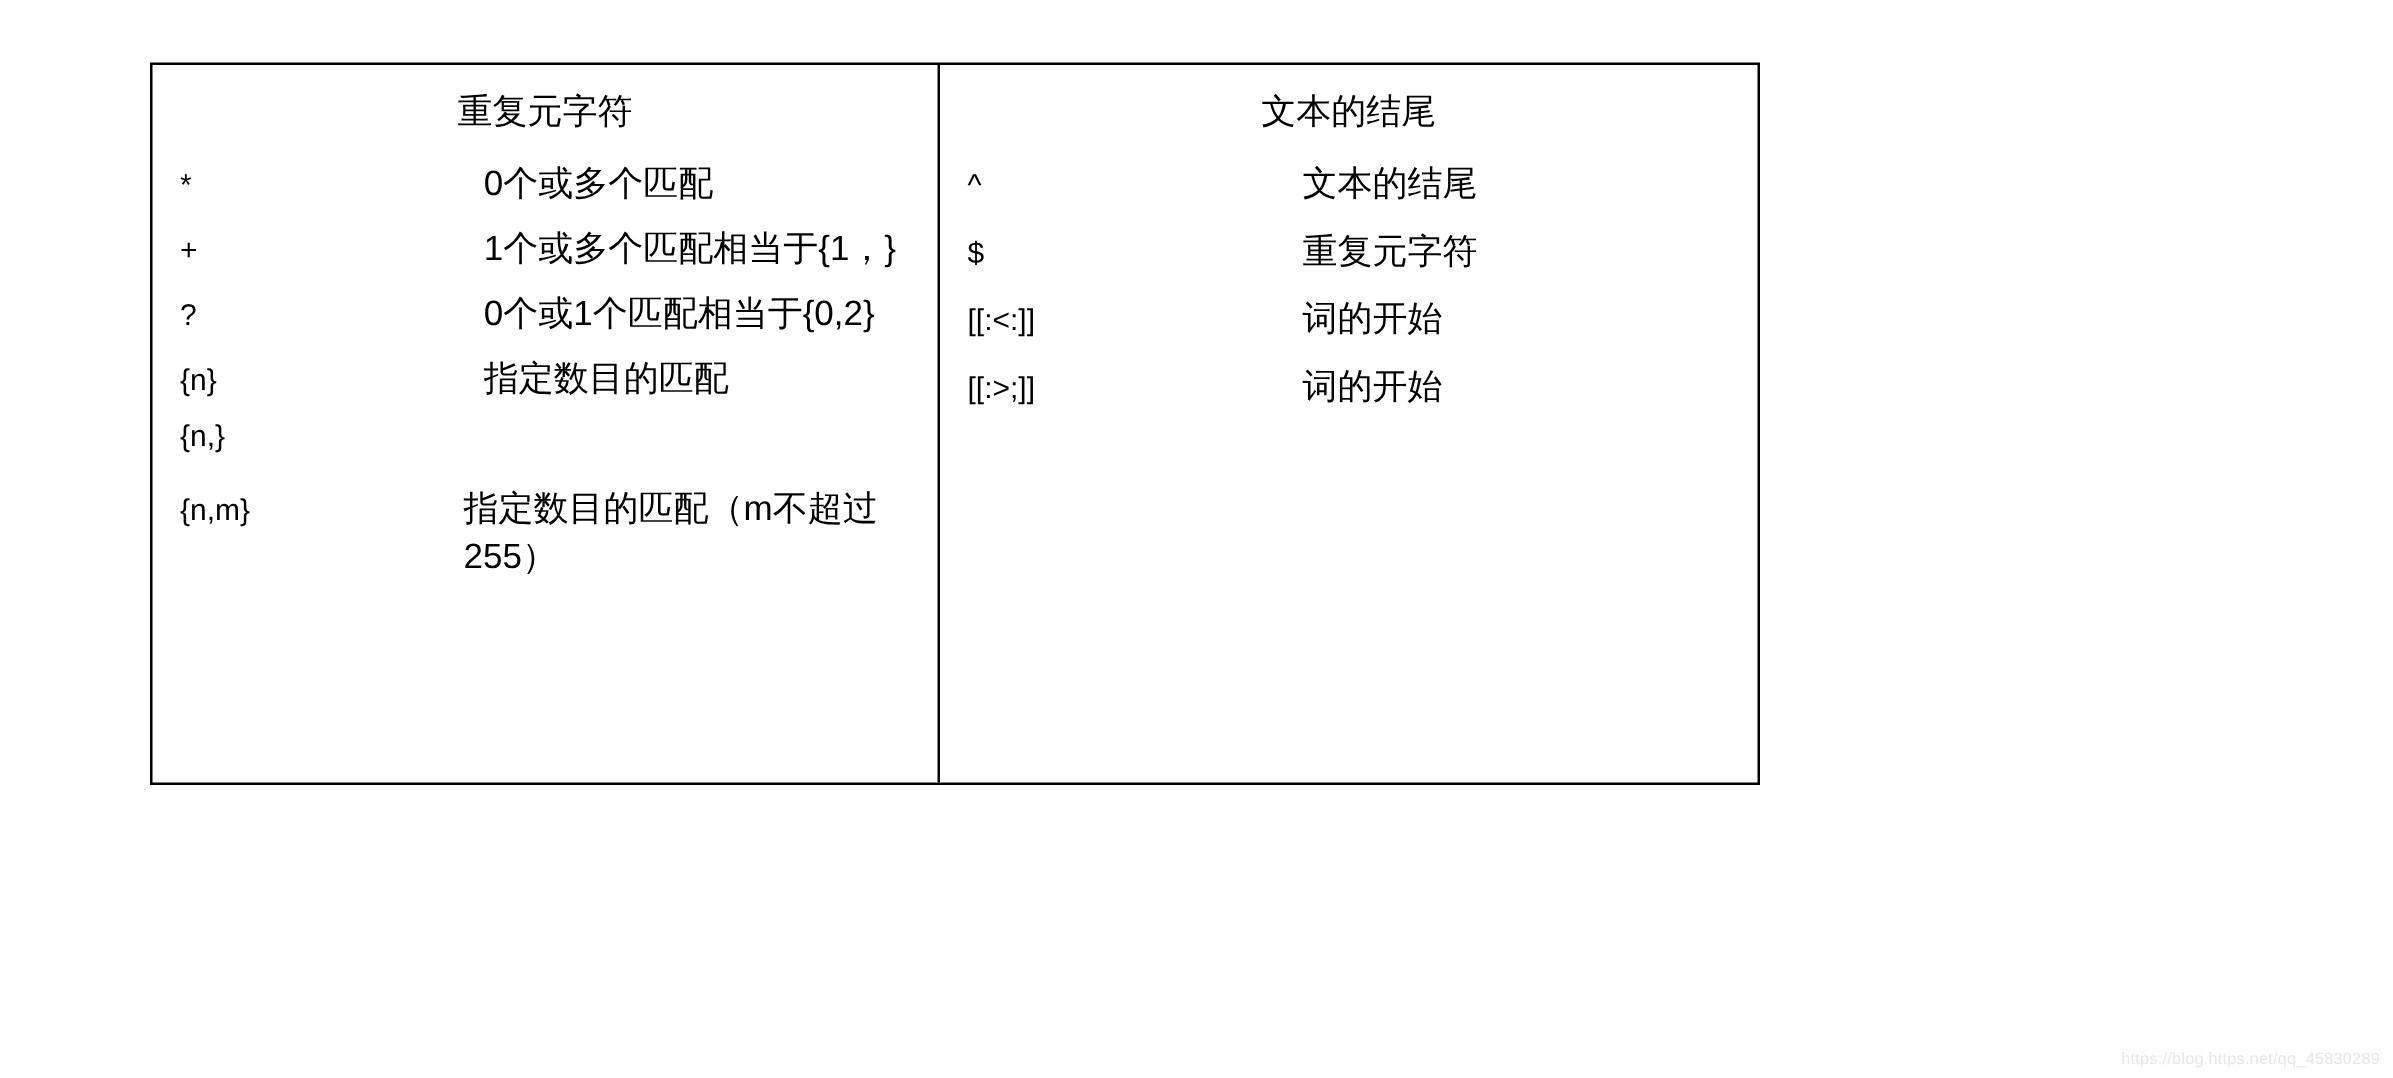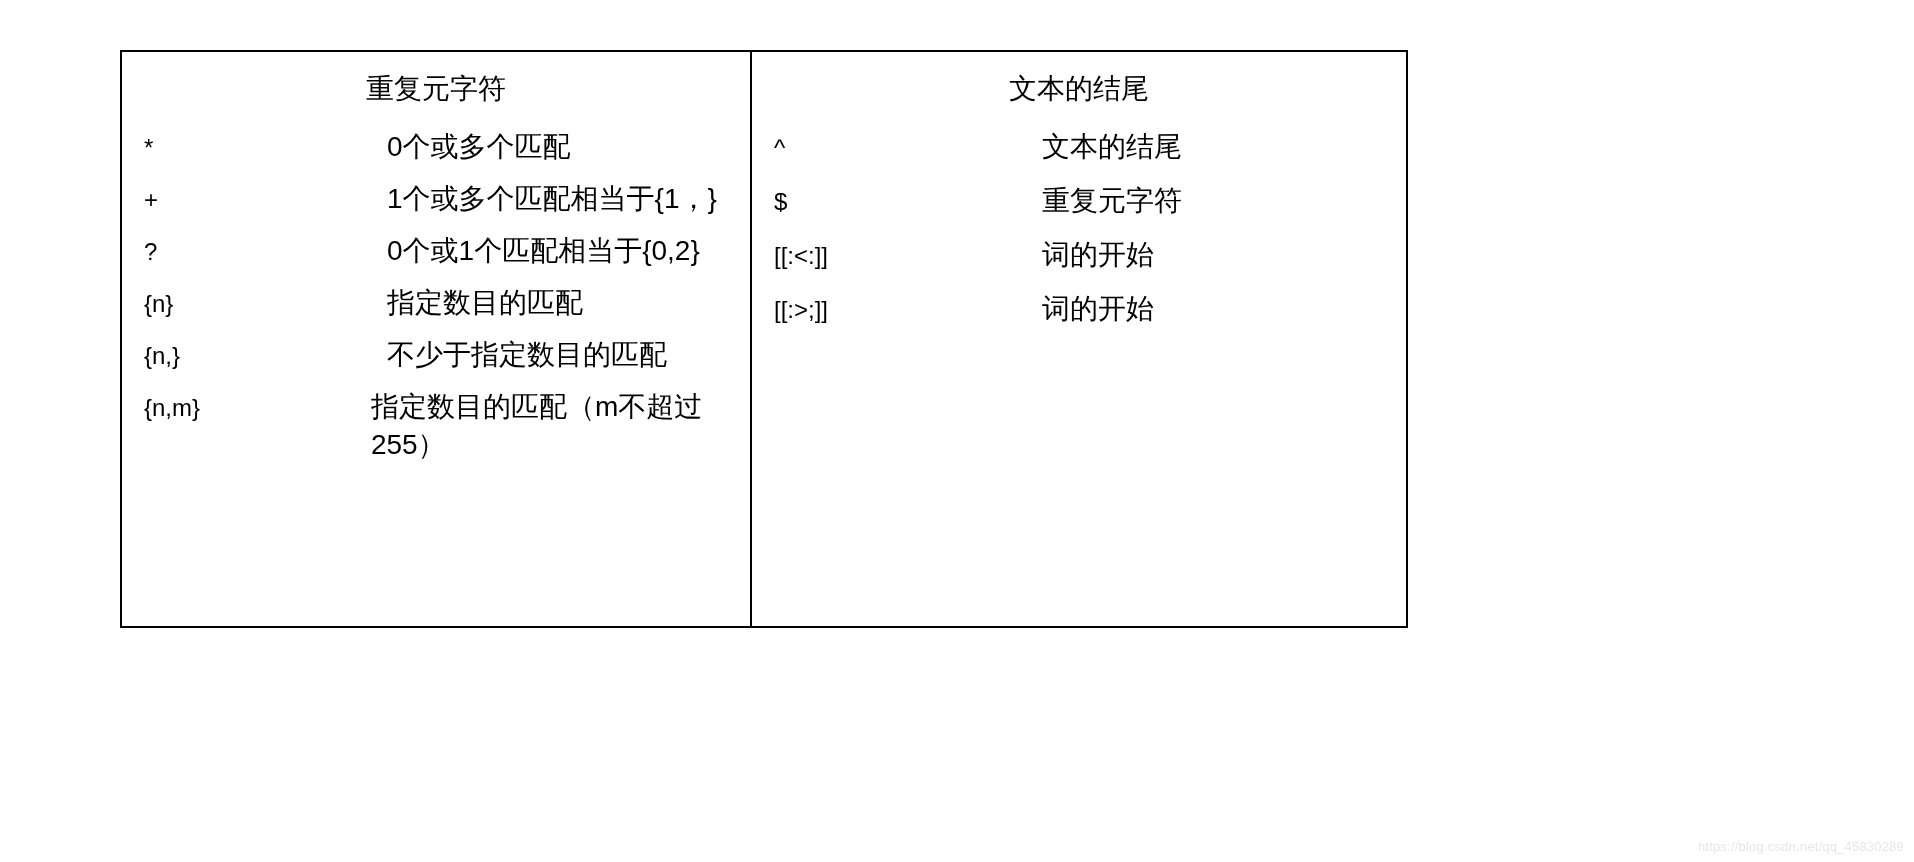--- a/index.html
+++ b/index.html
@@ -84,21 +84,20 @@
       <div class="row">
         <div class="sym">?</div>
         <div class="desc">0个或1个匹配相当于{0,2}</div>
       </div>
       <div class="row">
         <div class="sym">{n}</div>
         <div class="desc">指定数目的匹配</div>
       </div>
       <div class="row">
         <div class="sym">{n,}</div>
-        <div class="desc">不少于指定数目的匹配</div>
       </div>
       <div class="row">
         <div class="sym">{n,m}</div>
         <div class="desc">指定数目的匹配（m不超过255）</div>
       </div>
     </div>
   </div>
 
   <div class="panel panel-right">
     <div class="panel-title">文本的结尾</div>
@@ -117,13 +116,13 @@
       </div>
       <div class="row">
         <div class="sym">[[:&gt;;]]</div>
         <div class="desc">词的开始</div>
       </div>
     </div>
   </div>
 
 </div>
 
-<div class="watermark">https://blog.csdn.net/qq_45830289</div>
+<div class="watermark">https://blog.https.net/qq_45830289</div>
 
 </body></html>

